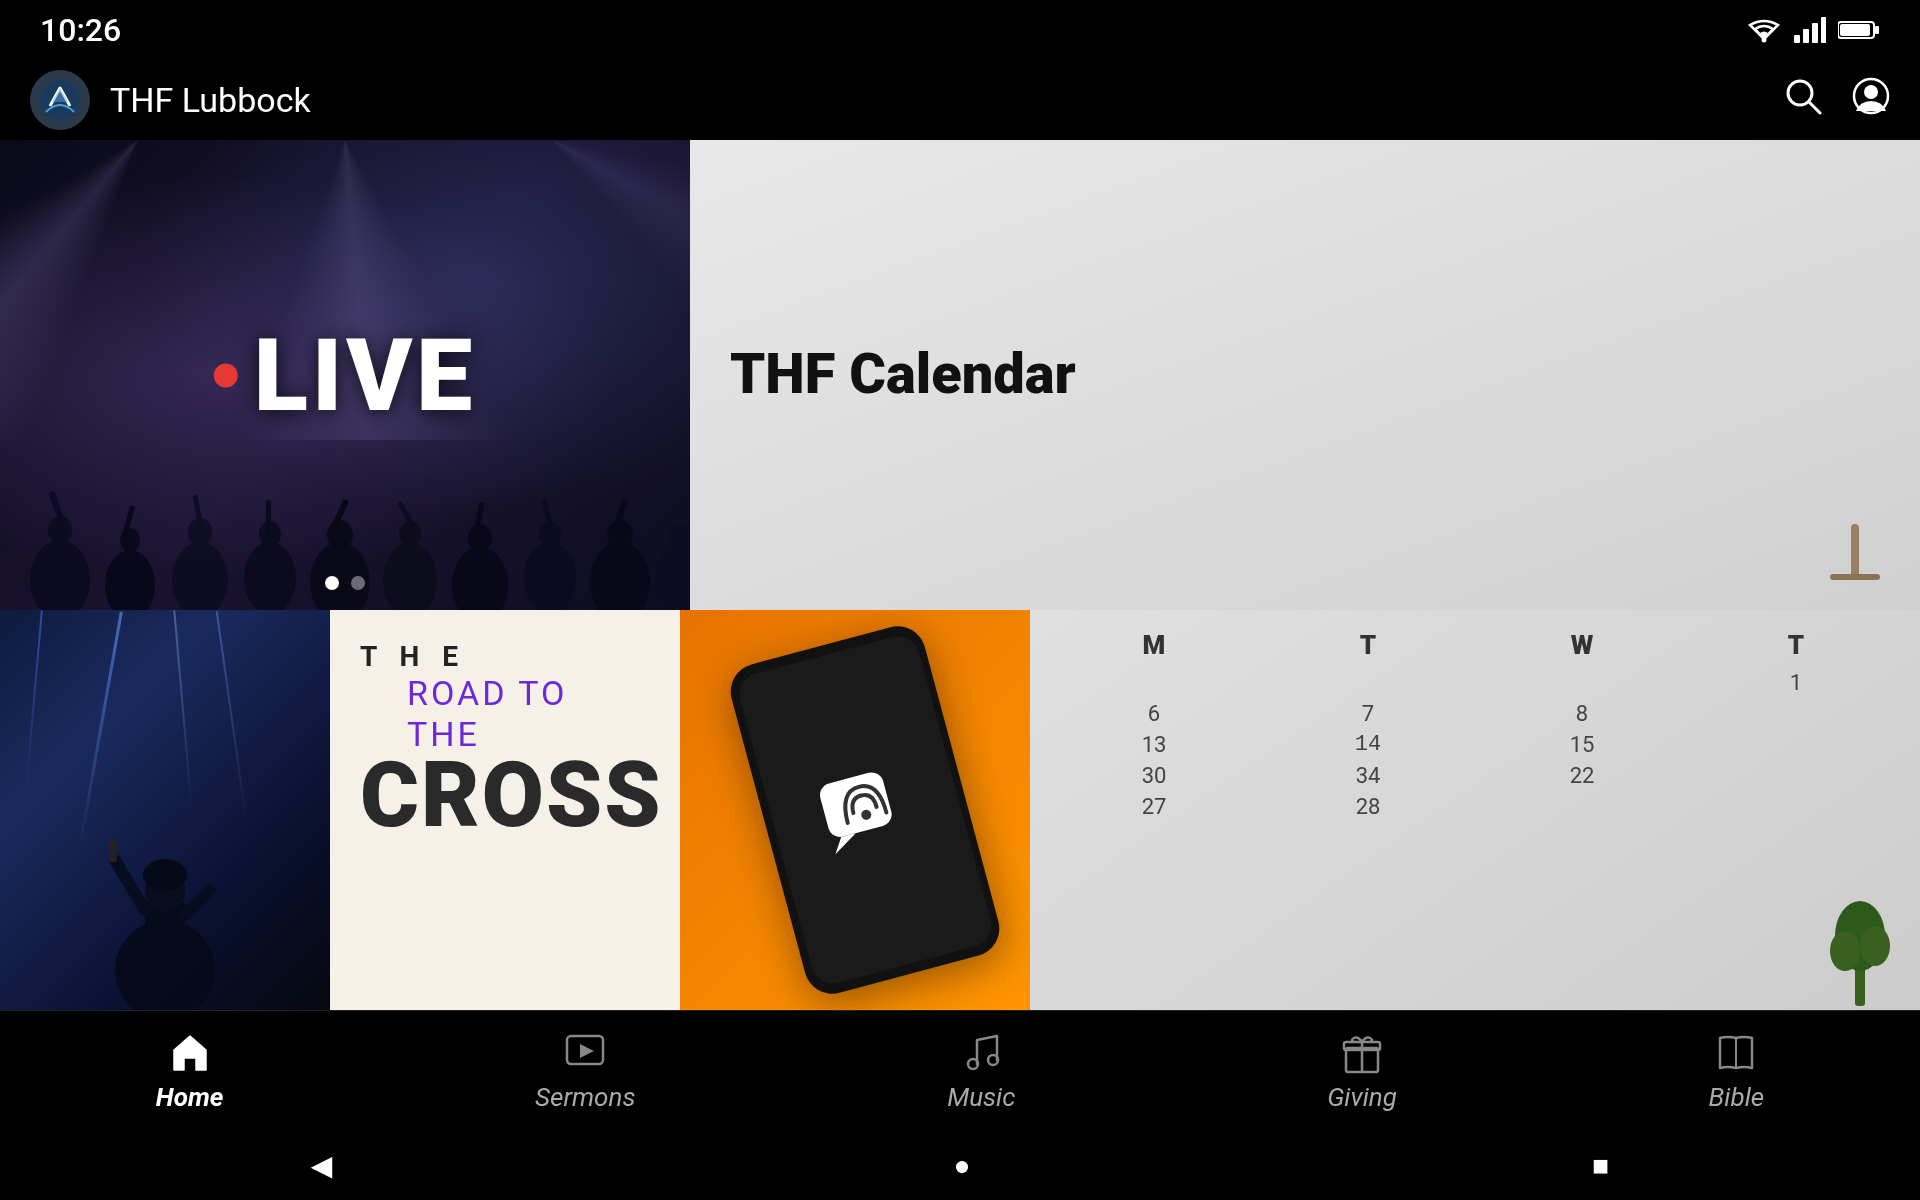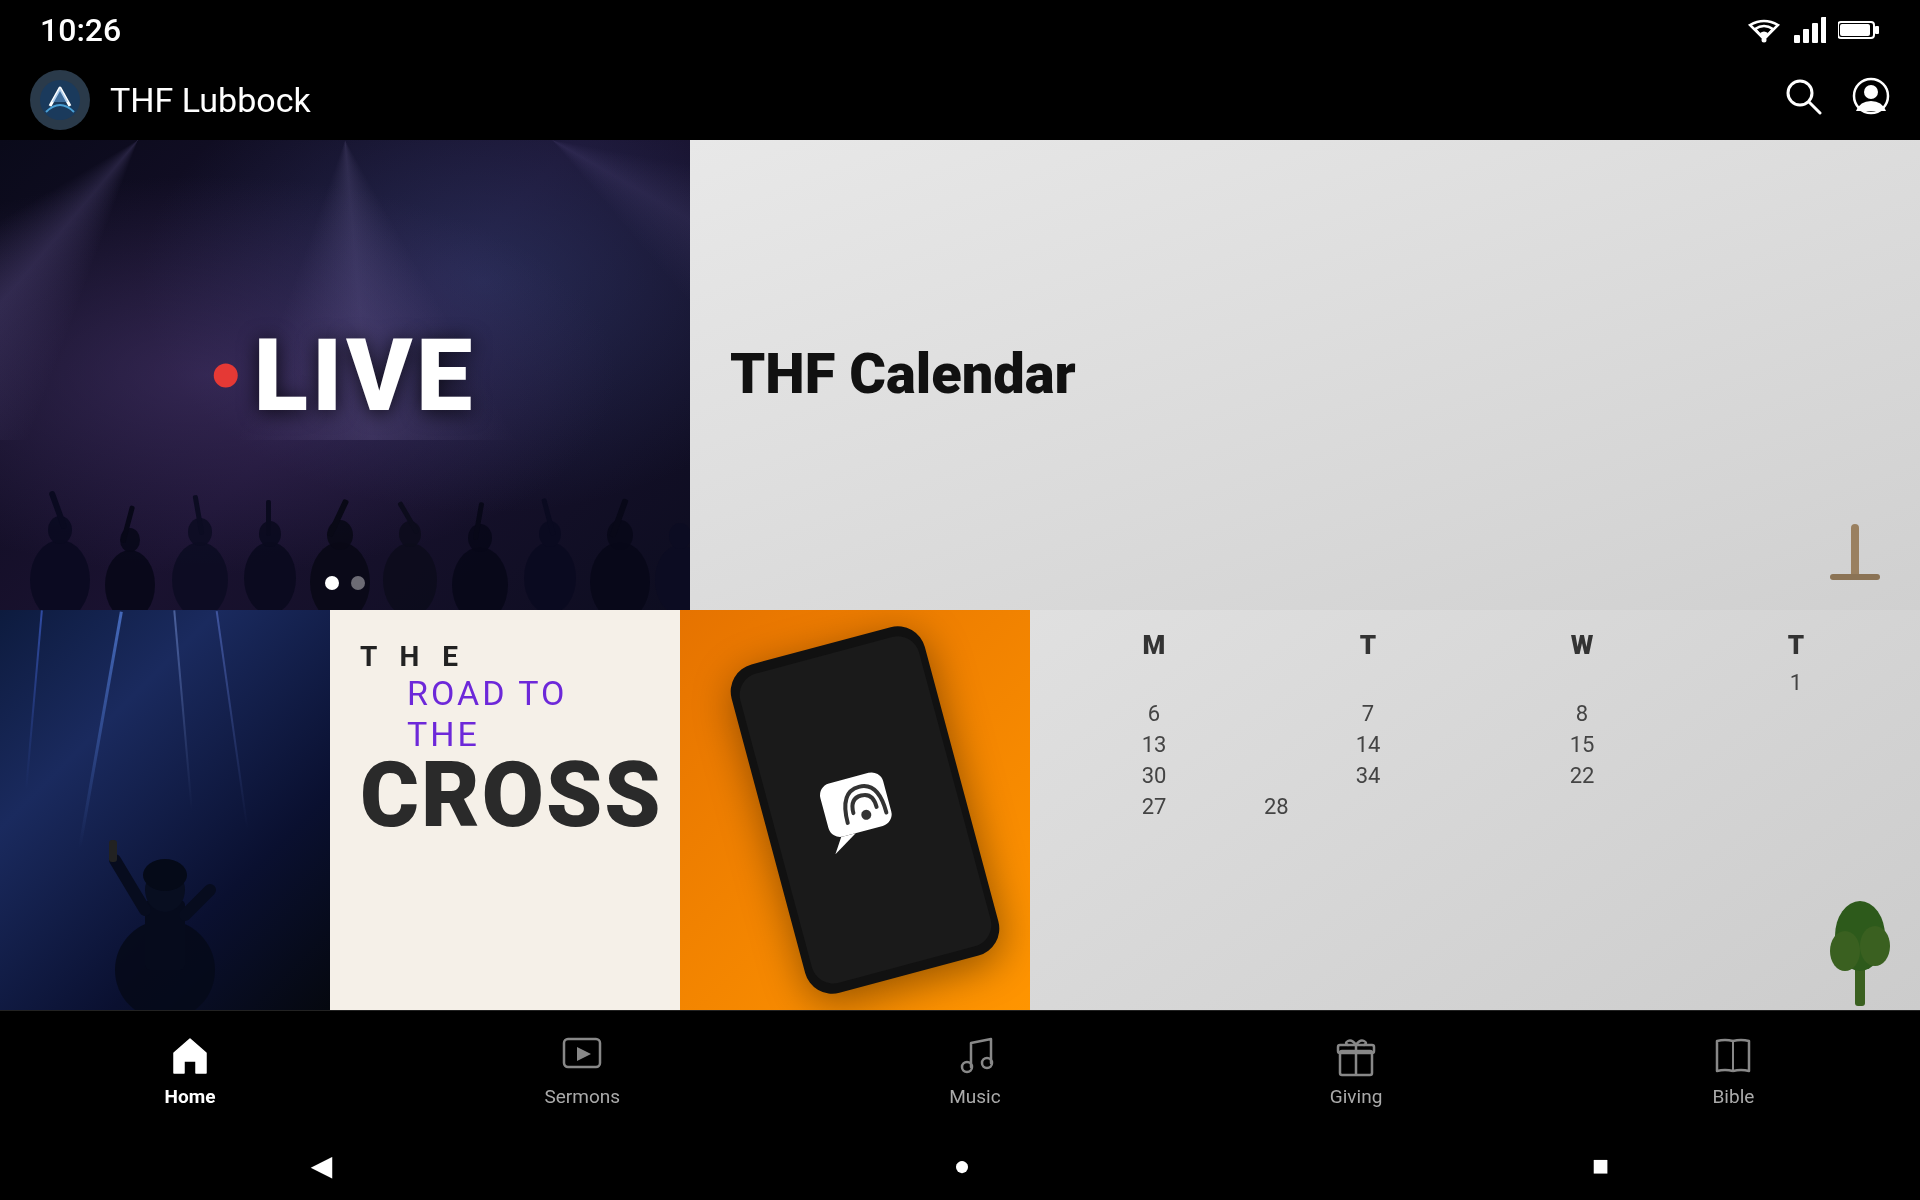--- a/index.html
+++ b/index.html
@@ -307,22 +307,23 @@
     }
     .nav-item {
       display: flex;
       flex-direction: column;
       align-items: center;
       gap: 8px;
       cursor: pointer;
       padding: 10px 30px;
     }
     .nav-label {
-      font-size: 19px;
+      font-size: 26px;
       color: #aaa;
+      font-style: italic;
     }
     .nav-label.active {
       color: #fff;
       font-weight: 700;
     }
 
     
     .android-nav {
       width: 100%;
       height: 70px;
@@ -546,35 +547,35 @@
 
         <div style="display:grid;grid-template-columns:repeat(4,1fr);gap:6px;margin-bottom:6px;">
           <span style="font-size:22px;color:#444;text-align:center;">6</span>
           <span style="font-size:22px;color:#444;text-align:center;">7</span>
           <span style="font-size:22px;color:#444;text-align:center;">8</span>
           <span style="font-size:22px;color:#444;text-align:center;"></span>
         </div>
 
         <div style="display:grid;grid-template-columns:repeat(4,1fr);gap:6px;margin-bottom:6px;">
           <span style="font-size:22px;color:#444;text-align:center;">13</span>
-          <span style="font-size:22px;color:#444;text-align:center;">14</span>
+          <span style="font-size:22px;color:#444;text-align:center;font-family:Liberation Mono, monospace;">14</span>
           <span style="font-size:22px;color:#444;text-align:center;">15</span>
           <span style="font-size:22px;color:#444;text-align:center;"></span>
         </div>
 
         <div style="display:grid;grid-template-columns:repeat(4,1fr);gap:6px;margin-bottom:6px;">
           <span style="font-size:22px;color:#444;text-align:center;">30</span>
           <span style="font-size:22px;color:#444;text-align:center;">34</span>
           <span style="font-size:22px;color:#444;text-align:center;">22</span>
           <span style="font-size:22px;color:#444;text-align:center;"></span>
         </div>
 
         <div style="display:grid;grid-template-columns:repeat(4,1fr);gap:6px;">
           <span style="font-size:22px;color:#444;text-align:center;">27</span>
-          <span style="font-size:22px;color:#444;">28</span>
+          <span style="font-size:22px;color:#444;text-align:center;">28</span>
           <span style="font-size:22px;color:#444;text-align:center;"></span>
           <span style="font-size:22px;color:#444;text-align:center;"></span>
         </div>
       </div>
 
       <div style="position:absolute;bottom:0;right:30px;">
         <svg width="60" height="120" viewBox="0 0 60 120">
           <rect x="25" y="70" width="10" height="50" fill="#3a6020" rx="3"></rect>
           <ellipse cx="30" cy="50" rx="25" ry="35" fill="#2d5a1b"></ellipse>
           <ellipse cx="15" cy="65" rx="15" ry="20" fill="#3a6020"></ellipse>

